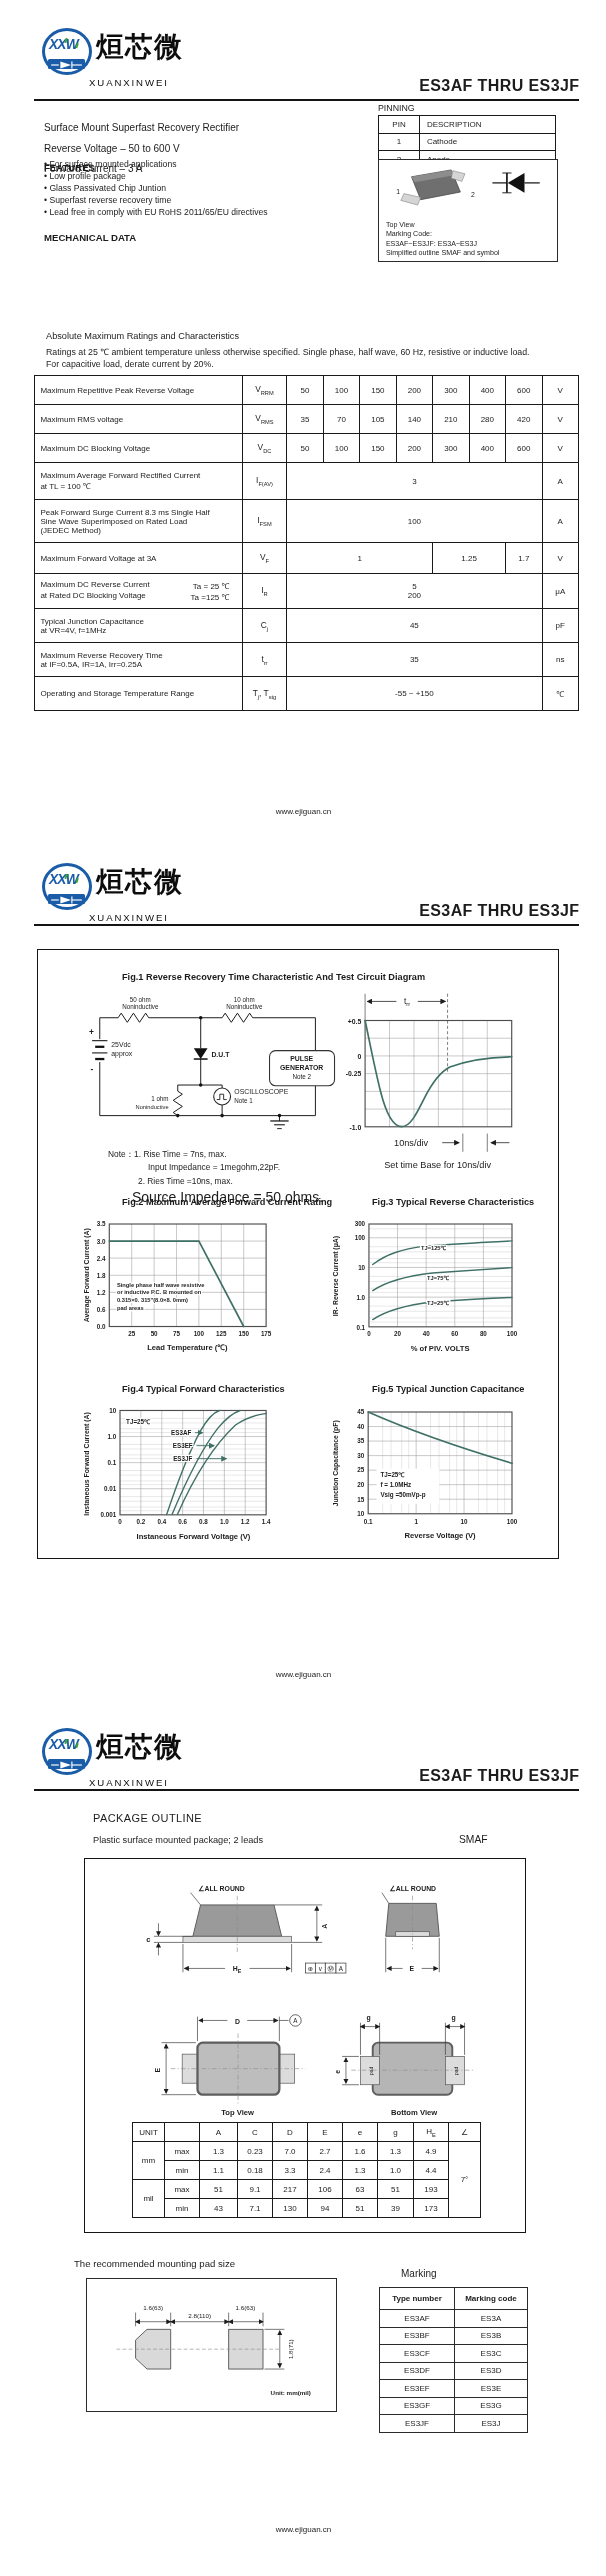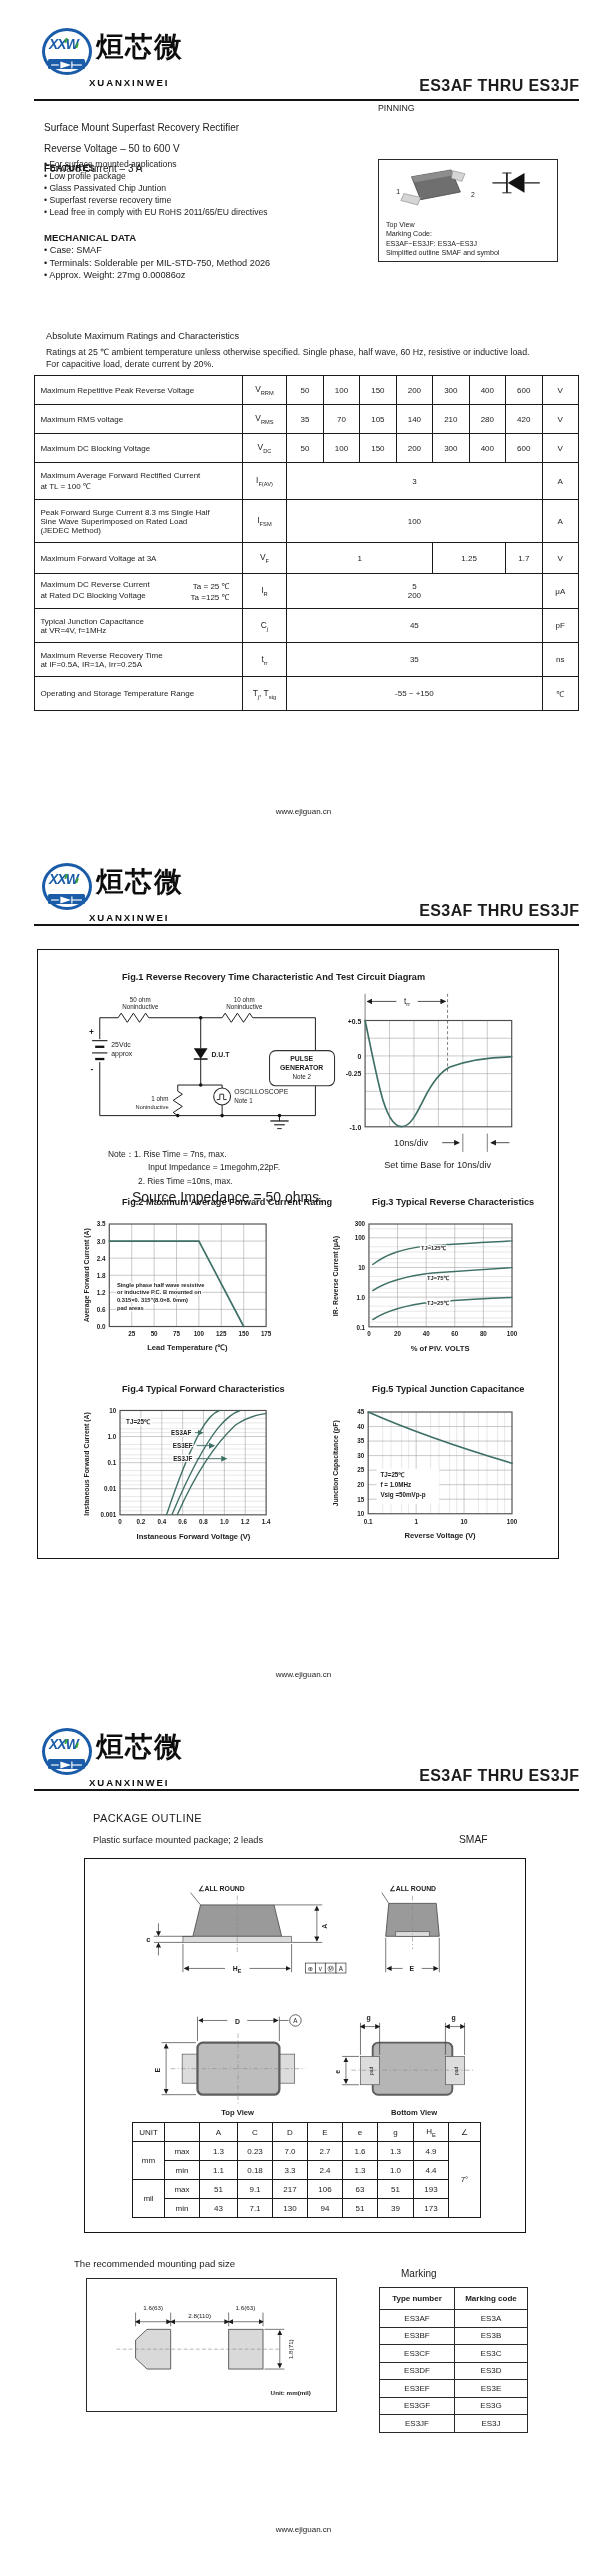--- a/index.html
+++ b/index.html
@@ -39,21 +39,21 @@
   .mk tr.hh td{height:19px;font-weight:600}
   
   .frame{border:1.1px solid #2a2a2a;background:#fff}
   .frame2{border:1.5px solid #141414;background:#fff}
   
   .logo{width:153px;height:65px}
   .ell{position:absolute;left:0;top:0;width:44px;height:41px;border:3.1px solid #1a5ca8;border-radius:50%;background:#fff}
   .xxw{position:absolute;left:6.9px;top:9.2px;font-size:13.8px;font-weight:bold;font-style:italic;color:#1a5ca8;letter-spacing:-0.8px}
   .dio{position:absolute;left:6.1px;top:31px;width:37px;height:10px;background:#1a5ca8;border-radius:1.5px}
   .cn{position:absolute;left:54px;top:0;font-size:27.6px;font-weight:bold;letter-spacing:1.5px;color:#0d0d0d;font-family:"DejaVu Sans",sans-serif}
-  .en{position:absolute;left:47px;top:49px;font-size:9.6px;letter-spacing:1.9px;color:#0d0d0d;font-weight:700}
+  .en{position:absolute;left:47px;top:49px;font-size:9.6px;letter-spacing:1.9px;color:#0d0d0d;font-weight:400}
   .g1{position:absolute;left:23px;top:10.7px;width:2.3px;height:5.4px;background:#3aa335;transform:rotate(18deg)}
   .g2{position:absolute;left:34px;top:15.3px;width:2.3px;height:5.4px;background:#3aa335;transform:rotate(18deg)}
   
   svg text{font-family:"Liberation Sans",sans-serif;fill:#1c1c1c}
   .t7{font-size:7.5px}.t8{font-size:8.2px}.t9{font-size:9px}.t10{font-size:10px}.t11{font-size:11px}.t12{font-size:12px}
   .tb{font-weight:bold}.mid{text-anchor:middle}.end{text-anchor:end}
   .halo{paint-order:stroke;stroke:#fff;stroke-width:3px}
   .gbox{fill:none;stroke:#4d4d4d;stroke-width:1.5}
   .gl{stroke:#9a9a9a;stroke-width:.7}
   .gm{stroke:#cdcdcd;stroke-width:.6}
@@ -109,27 +109,38 @@
 
   <div class="abs sec" style="left:44px;top:144px;margin-top:18px">FEATURES</div>
   <div class="abs" style="left:44px;top:158px">
     <div class="bullet">For surface mounted applications</div>
     <div class="bullet">Low profile package</div>
     <div class="bullet">Glass Passivated Chip Juntion</div>
     <div class="bullet">Superfast reverse recovery time</div>
     <div class="bullet">Lead free in comply with EU RoHS 2011/65/EU directives</div>
   </div>
   <div class="abs sec" style="left:44px;top:232px">MECHANICAL DATA</div>
-  <div class="abs" style="left:44px;top:244px">
-    <div class="bullet" style="font-size:9.2px;line-height:12.6px">Case: SMAF</div>
-    <div class="bullet" style="font-size:9.2px;line-height:12.6px">Terminals: Solderable per MIL-STD-750, Method 2026</div>
-    <div class="bullet" style="font-size:9.2px;line-height:12.6px">Approx. Weight: 27mg  0.00086oz</div>
-  </div>
 
   <div class="abs b" style="left:378px;top:103px;font-size:8.8px">PINNING</div>
+  <table class="pin abs" style="left:378px;top:115px">
+    <tbody>
+        <tr style="height:15.3px">
+          <td>PIN</td>
+          <td>DESCRIPTION</td>
+        </tr>
+    <tr>
+          <td>1</td>
+          <td>Cathode</td>
+        </tr>
+    <tr>
+          <td>2</td>
+          <td>Anode</td>
+        </tr>
+  </tbody>
+    </table>
 
   <div class="abs frame" style="left:378px;top:159px;width:178px;height:101px">
     <svg class="abs" style="left:0;top:0" width="178" height="58" viewBox="0 0 232 76">
       <g>
         <polygon points="42,22 94,13 106,42 54,52" fill="#6f6f6f" stroke="#444" stroke-width="1"></polygon>
         <polygon points="42,22 94,13 98,20 46,29" fill="#8d8d8d"></polygon>
         <polygon points="32,44 54,49 50,59 28,53" fill="#d5d5d5" stroke="#777" stroke-width=".7"></polygon>
         <polygon points="96,14 112,18 108,28 94,24" fill="#d5d5d5" stroke="#777" stroke-width=".7"></polygon>
       </g>
       <text x="22" y="44" class="t9">1</text>

